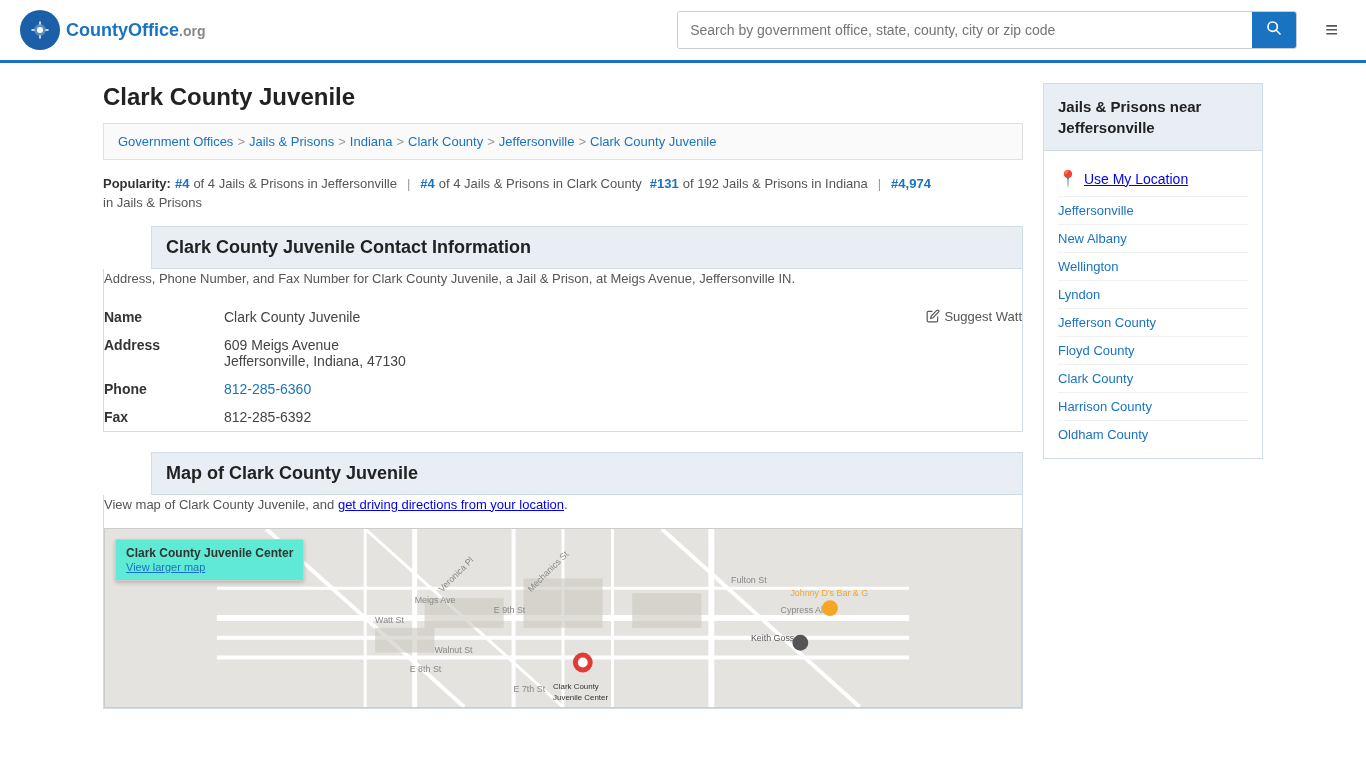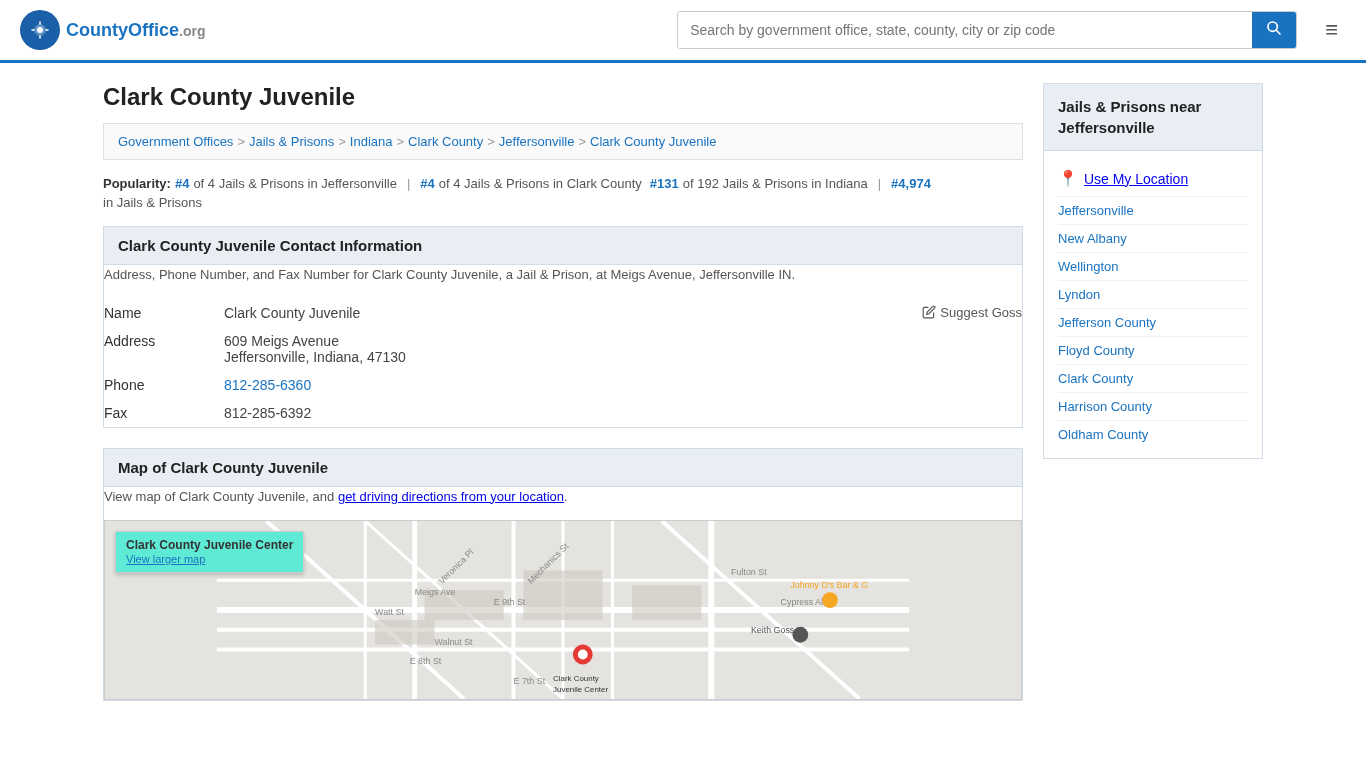--- a/index.html
+++ b/index.html
@@ -125,25 +125,26 @@
       align-items: center;
     }
     .popularity-section strong { color: #333; }
     .pop-divider { color: #999; margin: 0 6px; }
     .pop-hash { color: #1a73c1; font-weight: bold; }
 
     
     .section-header {
       background: #e8eef4;
       padding: 10px 14px;
-      font-size: 15px;
+      font-size: 18px;
       font-weight: bold;
       color: #222;
       margin-bottom: 0;
       border: 1px solid #d0dce8;
+      margin-left: 48px;
     }
     .section-body {
       border: 1px solid #d0dce8;
       border-top: none;
       padding: 0;
       margin-bottom: 20px;
     }
     .section-desc {
       font-size: 13px;
       color: #555;
@@ -152,21 +153,21 @@
     }
 
     
     .contact-table { width: 100%; border-collapse: collapse; }
     .contact-table td {
       padding: 6px 0;
       vertical-align: top;
       font-size: 14px;
     }
     .contact-table td:first-child {
-      font-weight: normal;
+      font-weight: bold;
       width: 120px;
       color: #333;
       margin-left: 16px;
     }
     .contact-table td:last-child { color: #444; }
     .contact-table a { color: #1a73c1; text-decoration: none; }
 
     .suggest-edit-btn {
       float: right;
       font-size: 13px;
@@ -314,21 +315,21 @@
           <tbody>
             <tr>
               <td>Name</td>
               <td>
                 <span>Clark County Juvenile</span>
                 <button class="suggest-edit-btn">
                   <svg width="14" height="14" viewBox="0 0 24 24" fill="none" stroke="#555" stroke-width="2">
                     <path d="M11 4H4a2 2 0 00-2 2v14a2 2 0 002 2h14a2 2 0 002-2v-7"></path>
                     <path d="M18.5 2.5a2.121 2.121 0 013 3L12 15l-4 1 1-4 9.5-9.5z"></path>
                   </svg>
-                  <span>Suggest Goss</span>
+                  <span>Suggest Watt</span>
                 </button>
               </td>
             </tr>
             <tr>
               <td>Address</td>
               <td>
                 <div>609 Meigs Avenue</div>
                 <div>Jeffersonville, Indiana, 47130</div>
               </td>
             </tr>

